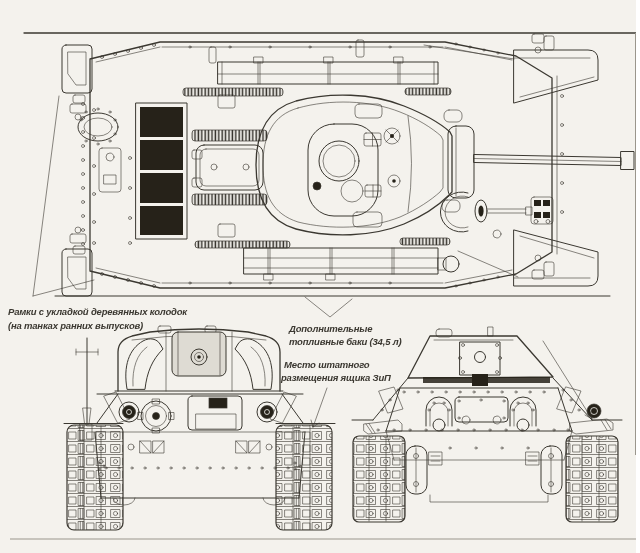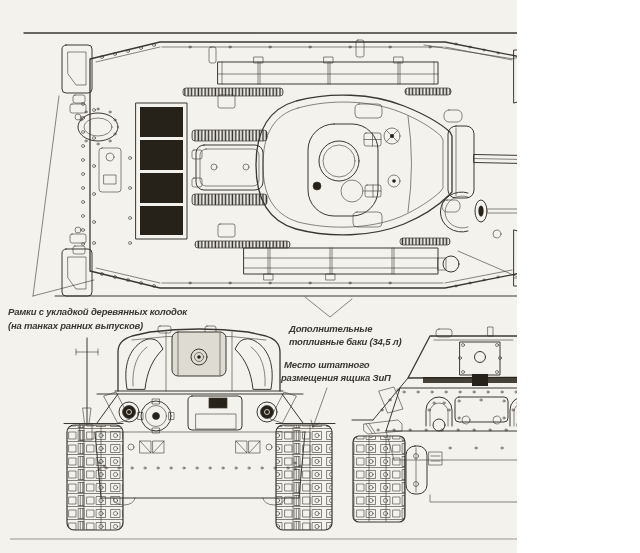--- a/index.html
+++ b/index.html
@@ -1,16 +1,16 @@
 <!DOCTYPE html>
 <html style="--paper: #f4f2ed; --ink: #3b3831; --dark: #262219; --soft: #9a968c; --plate: #dedbd3;"><head>
 <meta charset="utf-8">
 <style>
   html,body{margin:0;padding:0}
-  .page{position:relative;width:517px;height:553px;background:var(--paper);overflow:hidden;
+  .page{position:relative;width:636px;height:553px;background:var(--paper);overflow:hidden;
         font-family:"Liberation Sans",sans-serif}
   svg{display:block}
   .i{stroke:var(--ink);fill:none;stroke-width:1;stroke-linecap:round;stroke-linejoin:round}
   .t{stroke-width:.6}
   .w{stroke-width:1.3}
   .d{fill:var(--dark);stroke:none}
   .ds{fill:var(--dark);stroke:var(--ink);stroke-width:.7}
   .soft{stroke:var(--soft);fill:none;stroke-width:1}
   .plate{fill:var(--plate)}
   .ann{font:italic 700 9.5px "Liberation Sans",sans-serif;fill:var(--ink);letter-spacing:-.2px}

